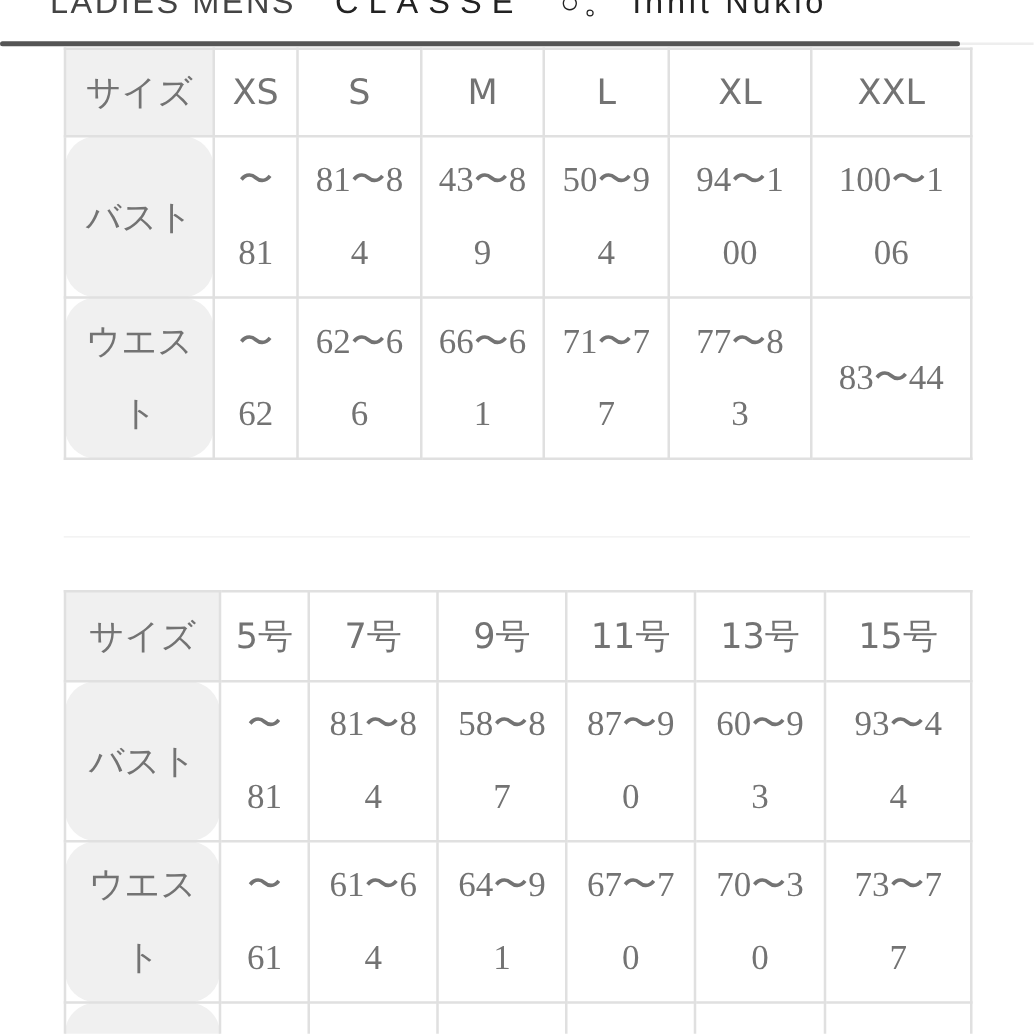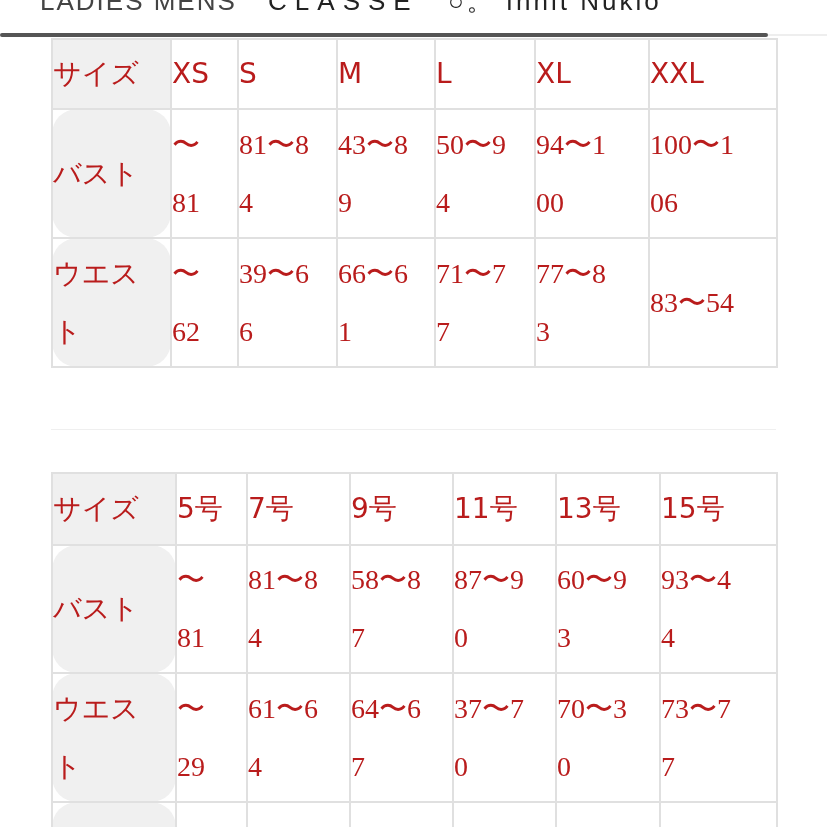--- a/index.html
+++ b/index.html
@@ -21,22 +21,22 @@
     position: absolute; left: 0; top: 33px; width: 768px; height: 4px;
     background: #555; border-radius: 2px;
   }
   .rule-light {
     position: absolute; left: 768px; top: 34px; width: 59px; height: 2px; background: #eee;
   }
   table.size {
     position: absolute; left: 51px; border-collapse: collapse; table-layout: fixed;
   }
   table.size td {
-    border: 2px solid #e0e0e0; vertical-align: middle;
-    font-size: 28px; line-height: 58px; padding: 0; color: #b91c1c;
+    border: 2px solid #e0e0e0; text-align: center; vertical-align: middle;
+    font-size: 28px; line-height: 58px; padding: 0; color: #737373;
     background: #fff;
   }
   table.size td.head { background: #f0f0f0; }
   table.size td.rowhead { background: #f0f0f0; border-radius: 25px; }
   #t1 { top: 38px; width: 725px; }
   #t2 { top: 472px; width: 725px; }
   .divider {
     position: absolute; left: 51px; top: 429px; width: 725px; height: 1px; background: #efefef;
   }
   .cell-text { display: inline-block; font-family: Liberation Serif, serif; }
@@ -77,25 +77,25 @@
     <td><span class="cell-text" style="width:40px;word-break:break-all">〜81</span></td>
     <td><span class="cell-text" style="width:70px;word-break:break-all">81〜84</span></td>
     <td><span class="cell-text" style="width:70px;word-break:break-all">43〜89</span></td>
     <td><span class="cell-text" style="width:70px;word-break:break-all">50〜94</span></td>
     <td><span class="cell-text" style="width:72px;word-break:break-all">94〜100</span></td>
     <td><span class="cell-text" style="width:90px;word-break:break-all">100〜106</span></td>
   </tr>
   <tr style="height:129px">
     <td class="rowhead"><span class="cell-text" style="width:100px;word-break:break-all">ウエスト</span></td>
     <td><span class="cell-text" style="width:40px;word-break:break-all">〜62</span></td>
-    <td><span class="cell-text" style="width:70px;word-break:break-all">39〜66</span></td>
+    <td><span class="cell-text" style="width:70px;word-break:break-all">62〜66</span></td>
     <td><span class="cell-text" style="width:70px;word-break:break-all">66〜61</span></td>
     <td><span class="cell-text" style="width:70px;word-break:break-all">71〜77</span></td>
     <td><span class="cell-text" style="width:70px;word-break:break-all">77〜83</span></td>
-    <td><span class="cell-text">83〜54</span></td>
+    <td><span class="cell-text">83〜44</span></td>
   </tr>
 </tbody>
   </table>
 
 <div class="divider"></div>
 
 <table class="size" id="t2">
   <colgroup>
     <col style="width:124px">
       <col style="width:71px">
@@ -119,24 +119,24 @@
     <td class="rowhead">バスト</td>
     <td><span class="cell-text" style="width:40px;word-break:break-all">〜81</span></td>
     <td><span class="cell-text" style="width:70px;word-break:break-all">81〜84</span></td>
     <td><span class="cell-text" style="width:70px;word-break:break-all">58〜87</span></td>
     <td><span class="cell-text" style="width:70px;word-break:break-all">87〜90</span></td>
     <td><span class="cell-text" style="width:70px;word-break:break-all">60〜93</span></td>
     <td><span class="cell-text" style="width:70px;word-break:break-all">93〜44</span></td>
   </tr>
   <tr style="height:129px">
     <td class="rowhead"><span class="cell-text" style="width:100px;word-break:break-all">ウエスト</span></td>
-    <td><span class="cell-text" style="width:40px;word-break:break-all">〜29</span></td>
+    <td><span class="cell-text" style="width:40px;word-break:break-all">〜61</span></td>
     <td><span class="cell-text" style="width:70px;word-break:break-all">61〜64</span></td>
-    <td><span class="cell-text" style="width:70px;word-break:break-all">64〜67</span></td>
-    <td><span class="cell-text" style="width:70px;word-break:break-all">37〜70</span></td>
+    <td><span class="cell-text" style="width:70px;word-break:break-all">64〜91</span></td>
+    <td><span class="cell-text" style="width:70px;word-break:break-all">67〜70</span></td>
     <td><span class="cell-text" style="width:70px;word-break:break-all">70〜30</span></td>
     <td><span class="cell-text" style="width:70px;word-break:break-all">73〜77</span></td>
   </tr>
   <tr style="height:60px">
     <td class="rowhead"></td>
     <td></td>
     <td></td>
     <td></td>
     <td></td>
     <td></td>

